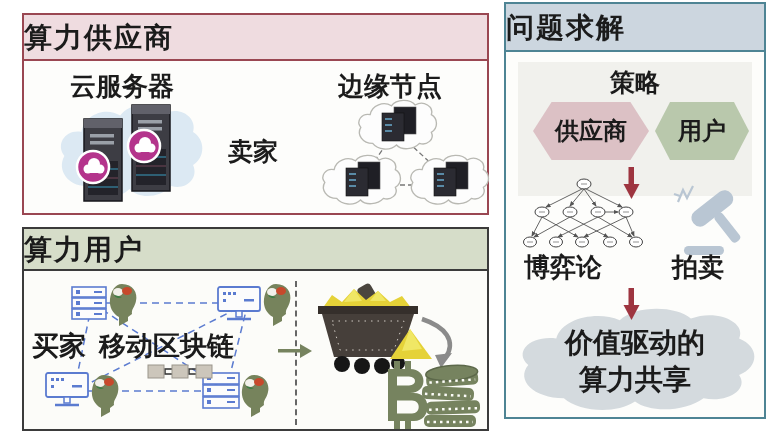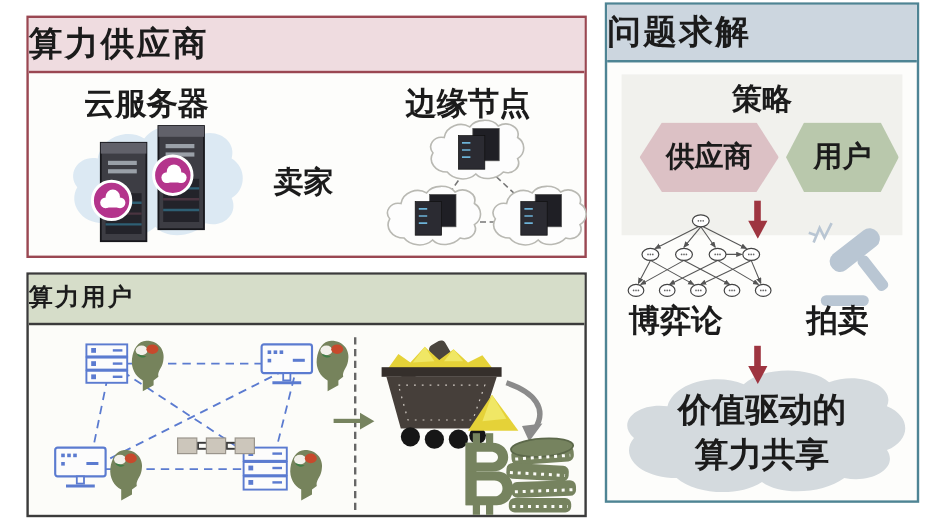--- a/index.html
+++ b/index.html
@@ -14,21 +14,21 @@
   }
   .abs{position:absolute;}
   .lbl{position:absolute;font-weight:bold;color:#1b1b1b;white-space:nowrap;}
 
   
   .supplier-box{left:22px;top:13px;width:467px;height:202px;border:2px solid #9a4752;}
   .supplier-box .box-header{height:46px;line-height:46px;font-size:28px;background:#efdce0;border-bottom:2px solid #9a4752;}
 
   
   .user-box{left:22px;top:227px;width:467px;height:204px;border:2px solid #3b3b3b;background:#fcfcf9;}
-  .user-box .box-header{height:42px;line-height:42px;font-size:20px;background:#d6ddc9;border-bottom:2px solid #3b3b3b;font-family:Liberation Mono, monospace;}
+  .user-box .box-header{height:42px;line-height:42px;font-size:28px;background:#d6ddc9;border-bottom:2px solid #3b3b3b;}
   .divider{position:absolute;border-left:2px dashed #666;width:0;}
 
   
   .solution-box{left:504px;top:2px;width:262px;height:417px;border:2px solid #4e8494;}
   .solution-box .box-header{height:48px;line-height:48px;font-size:28px;background:#ccd6df;border-bottom:2px solid #4e8494;}
   .strategy-panel{position:absolute;left:12px;top:58px;width:234px;height:134px;background:#f1f1ed;}
   .strategy-title{display:block;text-align:center;font-size:25px;font-weight:bold;padding-top:4px;color:#1b1b1b;}
   .hex-row{display:flex;justify-content:center;gap:6px;margin-top:3px;padding-left:12px;}
   .hex{
     height:58px;line-height:58px;text-align:center;font-size:24px;font-weight:bold;color:#1b1b1b;
@@ -234,20 +234,24 @@
 
       <g transform="translate(118,86)">
         <rect x="17" y="8" width="8" height="5" fill="none" stroke="#3a3a3a" stroke-width="1.6"></rect>
         <rect x="41" y="8" width="8" height="5" fill="none" stroke="#3a3a3a" stroke-width="1.6"></rect>
         <rect x="0" y="4" width="16" height="13" fill="#ccc6bb" stroke="#9a958c" stroke-width="1"></rect>
         <rect x="24" y="4" width="16" height="13" fill="#ccc6bb" stroke="#9a958c" stroke-width="1"></rect>
         <rect x="48" y="4" width="16" height="13" fill="#ccc6bb" stroke="#9a958c" stroke-width="1"></rect>
       </g>
     </svg>
 
+    <div class="abs" style="left:8px;top:99px;display:flex;gap:13px;z-index:3;">
+      <span class="lbl" style="position:static;font-size:27px;">买家</span>
+      <span class="lbl" style="position:static;font-size:27px;">移动区块链</span>
+    </div>
 
     <div class="divider" style="left:271px;top:52px;height:144px;"></div>
 
     <svg class="abs" style="left:252px;top:44px;" width="212" height="158" viewBox="0 0 212 158">
 
       <g fill="#76835f">
         <rect x="2" y="76" width="22" height="3.5"></rect>
         <polygon points="24,71 36,78 24,85"></polygon>
       </g>
 

